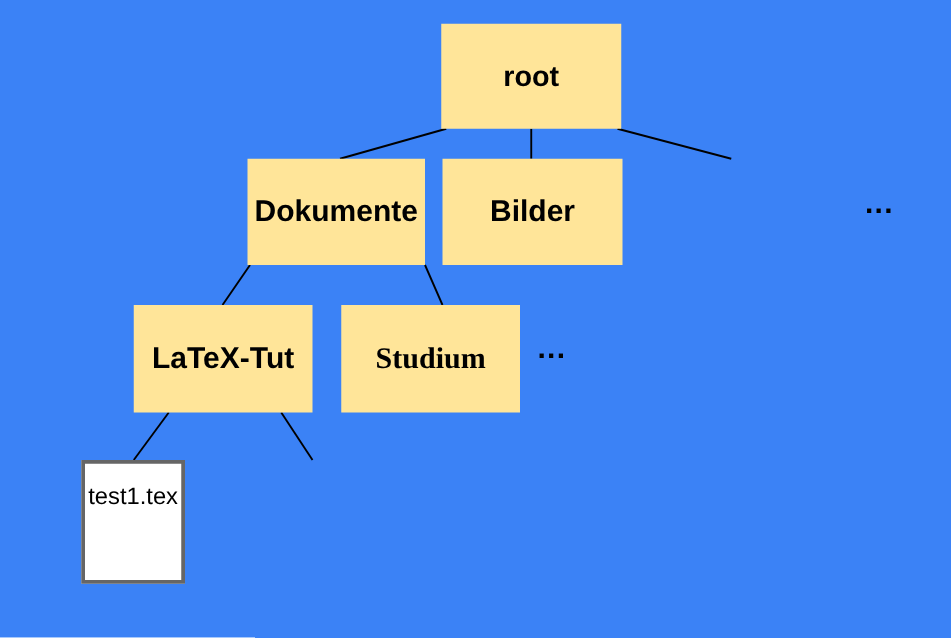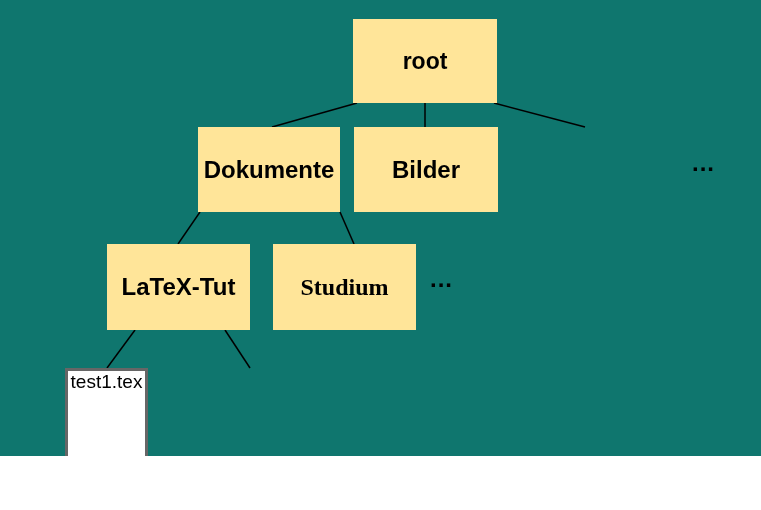--- a/index.html
+++ b/index.html
@@ -3,22 +3,22 @@
 <meta charset="utf-8">
 <style>
   html, body {
     margin: 0;
     padding: 0;
     background: #ffffff;
   }
   .canvas {
     position: relative;
     width: 761px;
-    height: 456px;
-    background: #0f766e;
+    height: 510px;
+    background: #3b82f6;
     overflow: hidden;
     font-family: "Liberation Sans", sans-serif;
     color: #000000;
   }
   .edges-layer {
     position: absolute;
     left: 0;
     top: 0;
     pointer-events: none;
   }
@@ -43,21 +43,21 @@
     font-size: 23px;
   }
   .file {
     background: #ffffff;
     border: 3px solid #666666;
     align-items: flex-start;
     font-weight: 400;
     font-size: 19px;
   }
   .file .file-label {
-    padding-top: 0;
+    padding-top: 16px;
     white-space: nowrap;
   }
   .ellipsis {
     position: absolute;
     font-weight: 900;
     font-size: 24px;
     line-height: 34px;
     letter-spacing: 1px;
     white-space: nowrap;
   }

